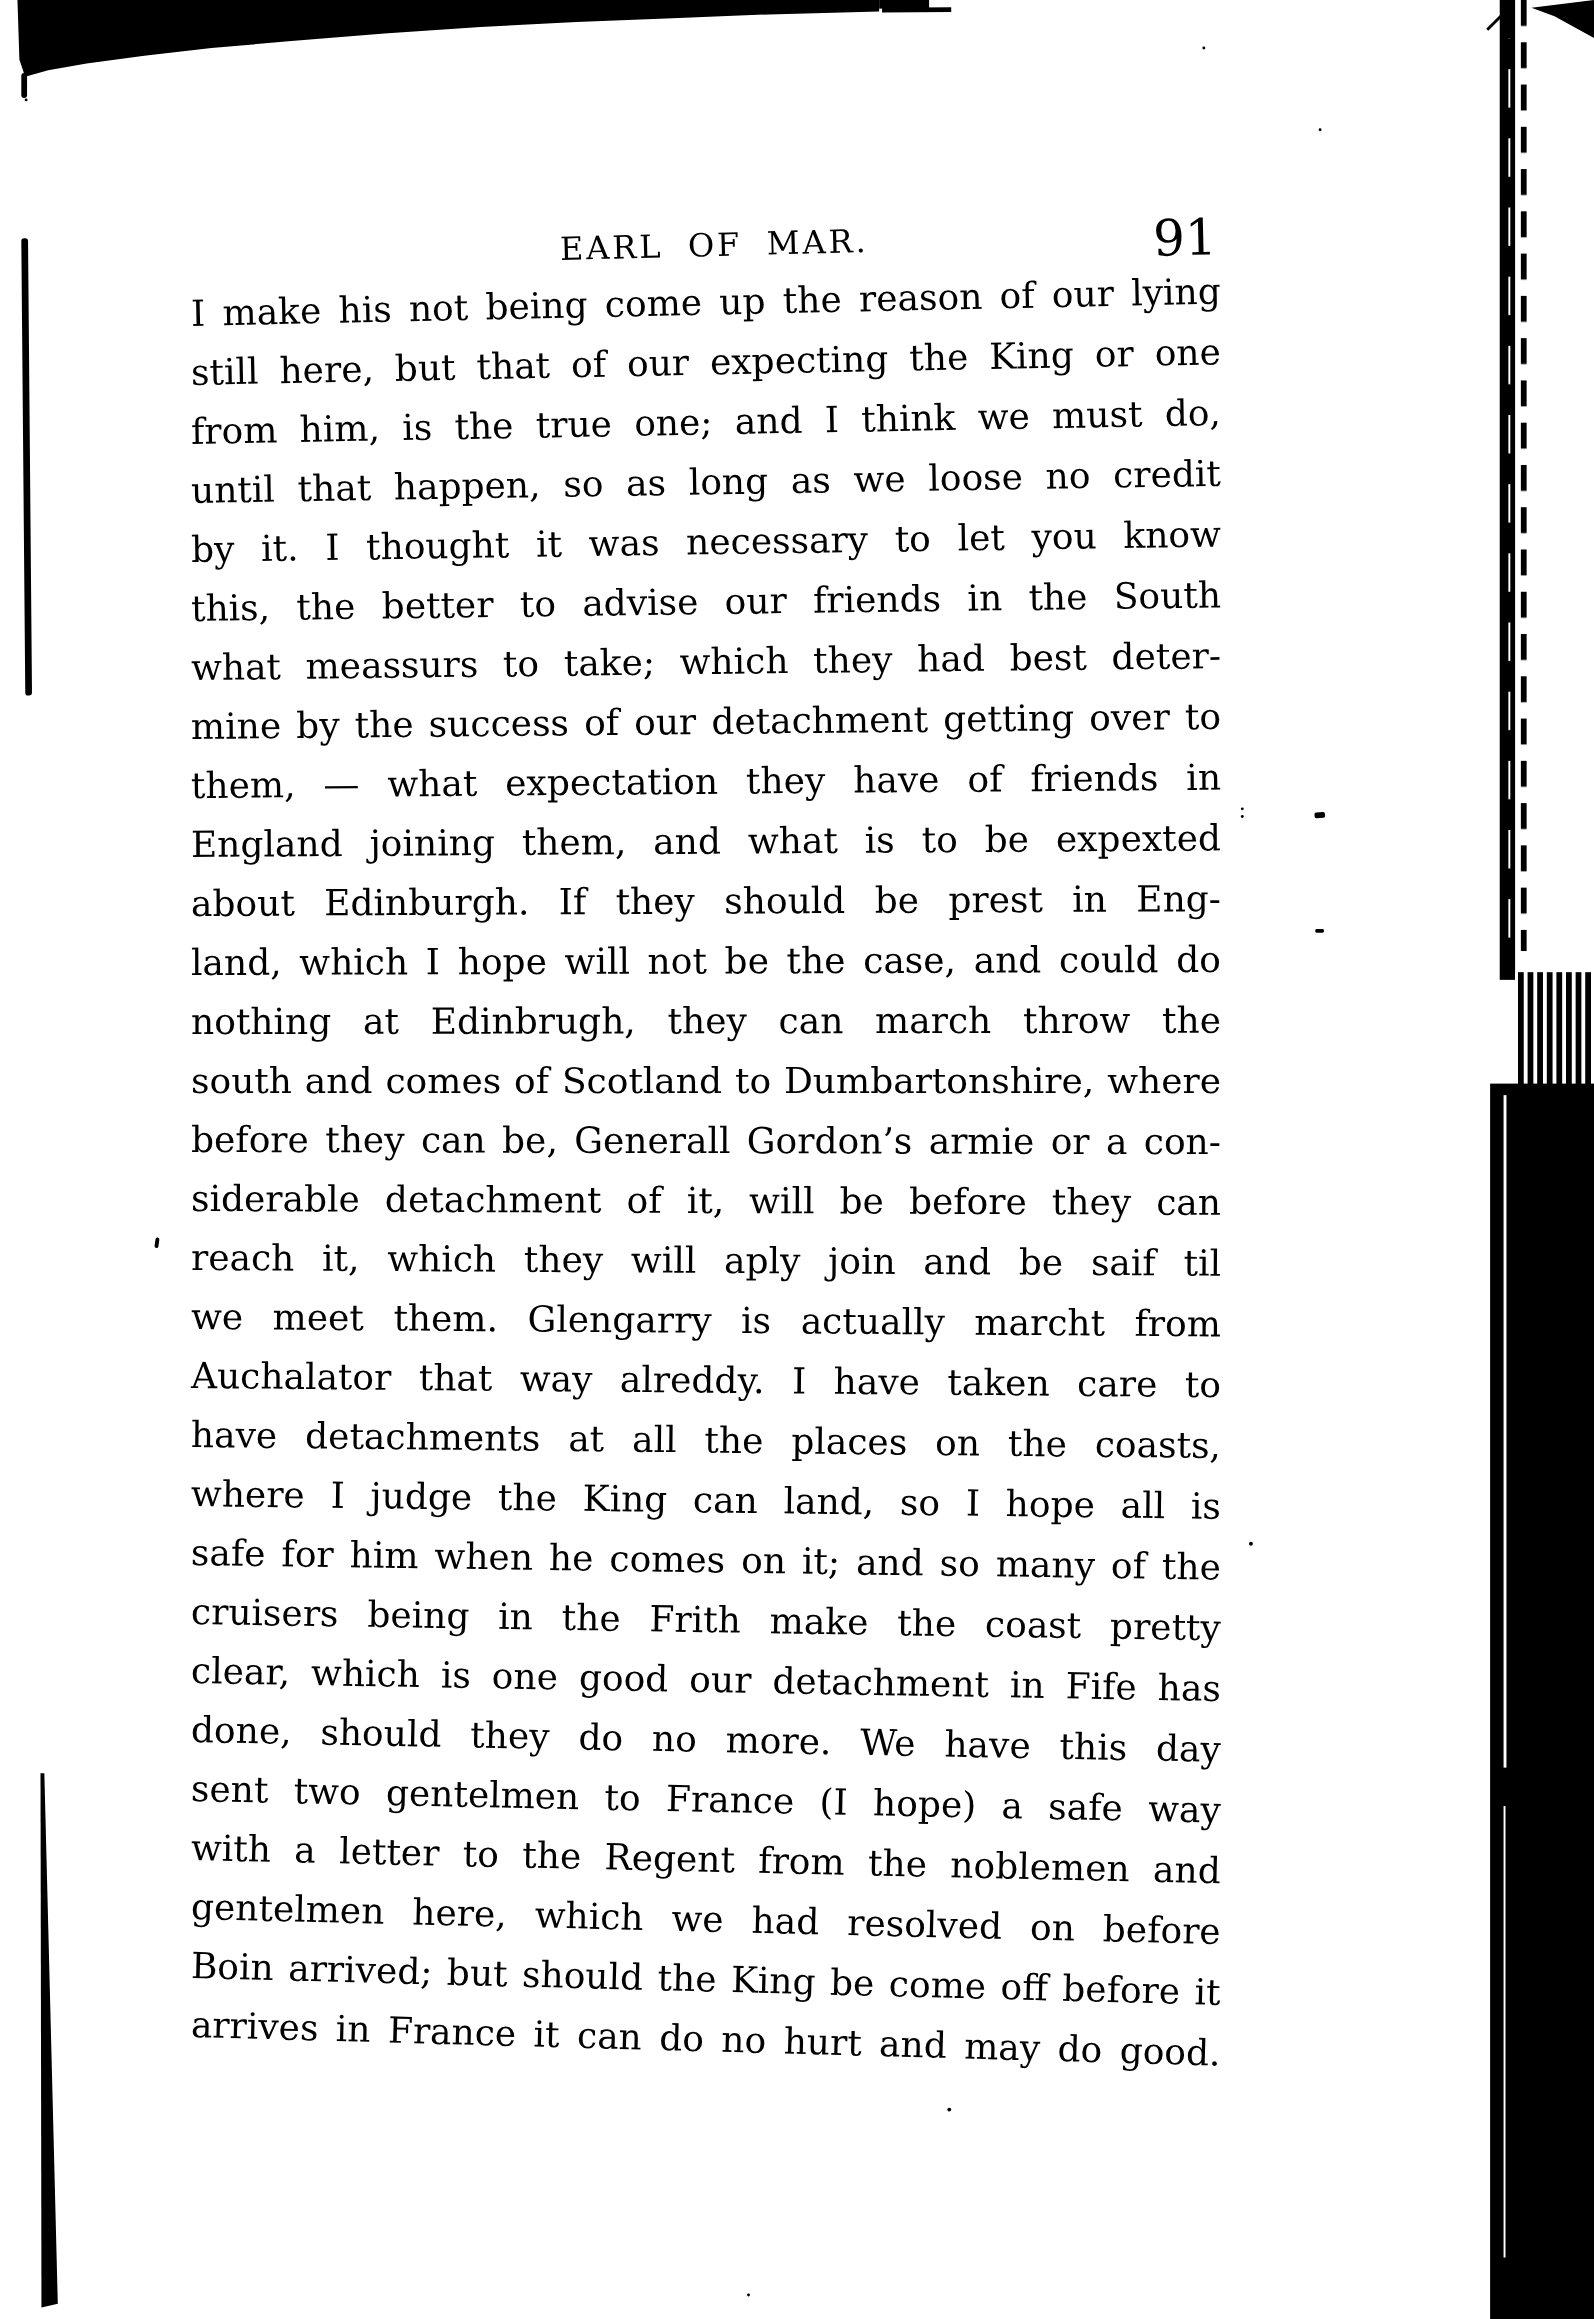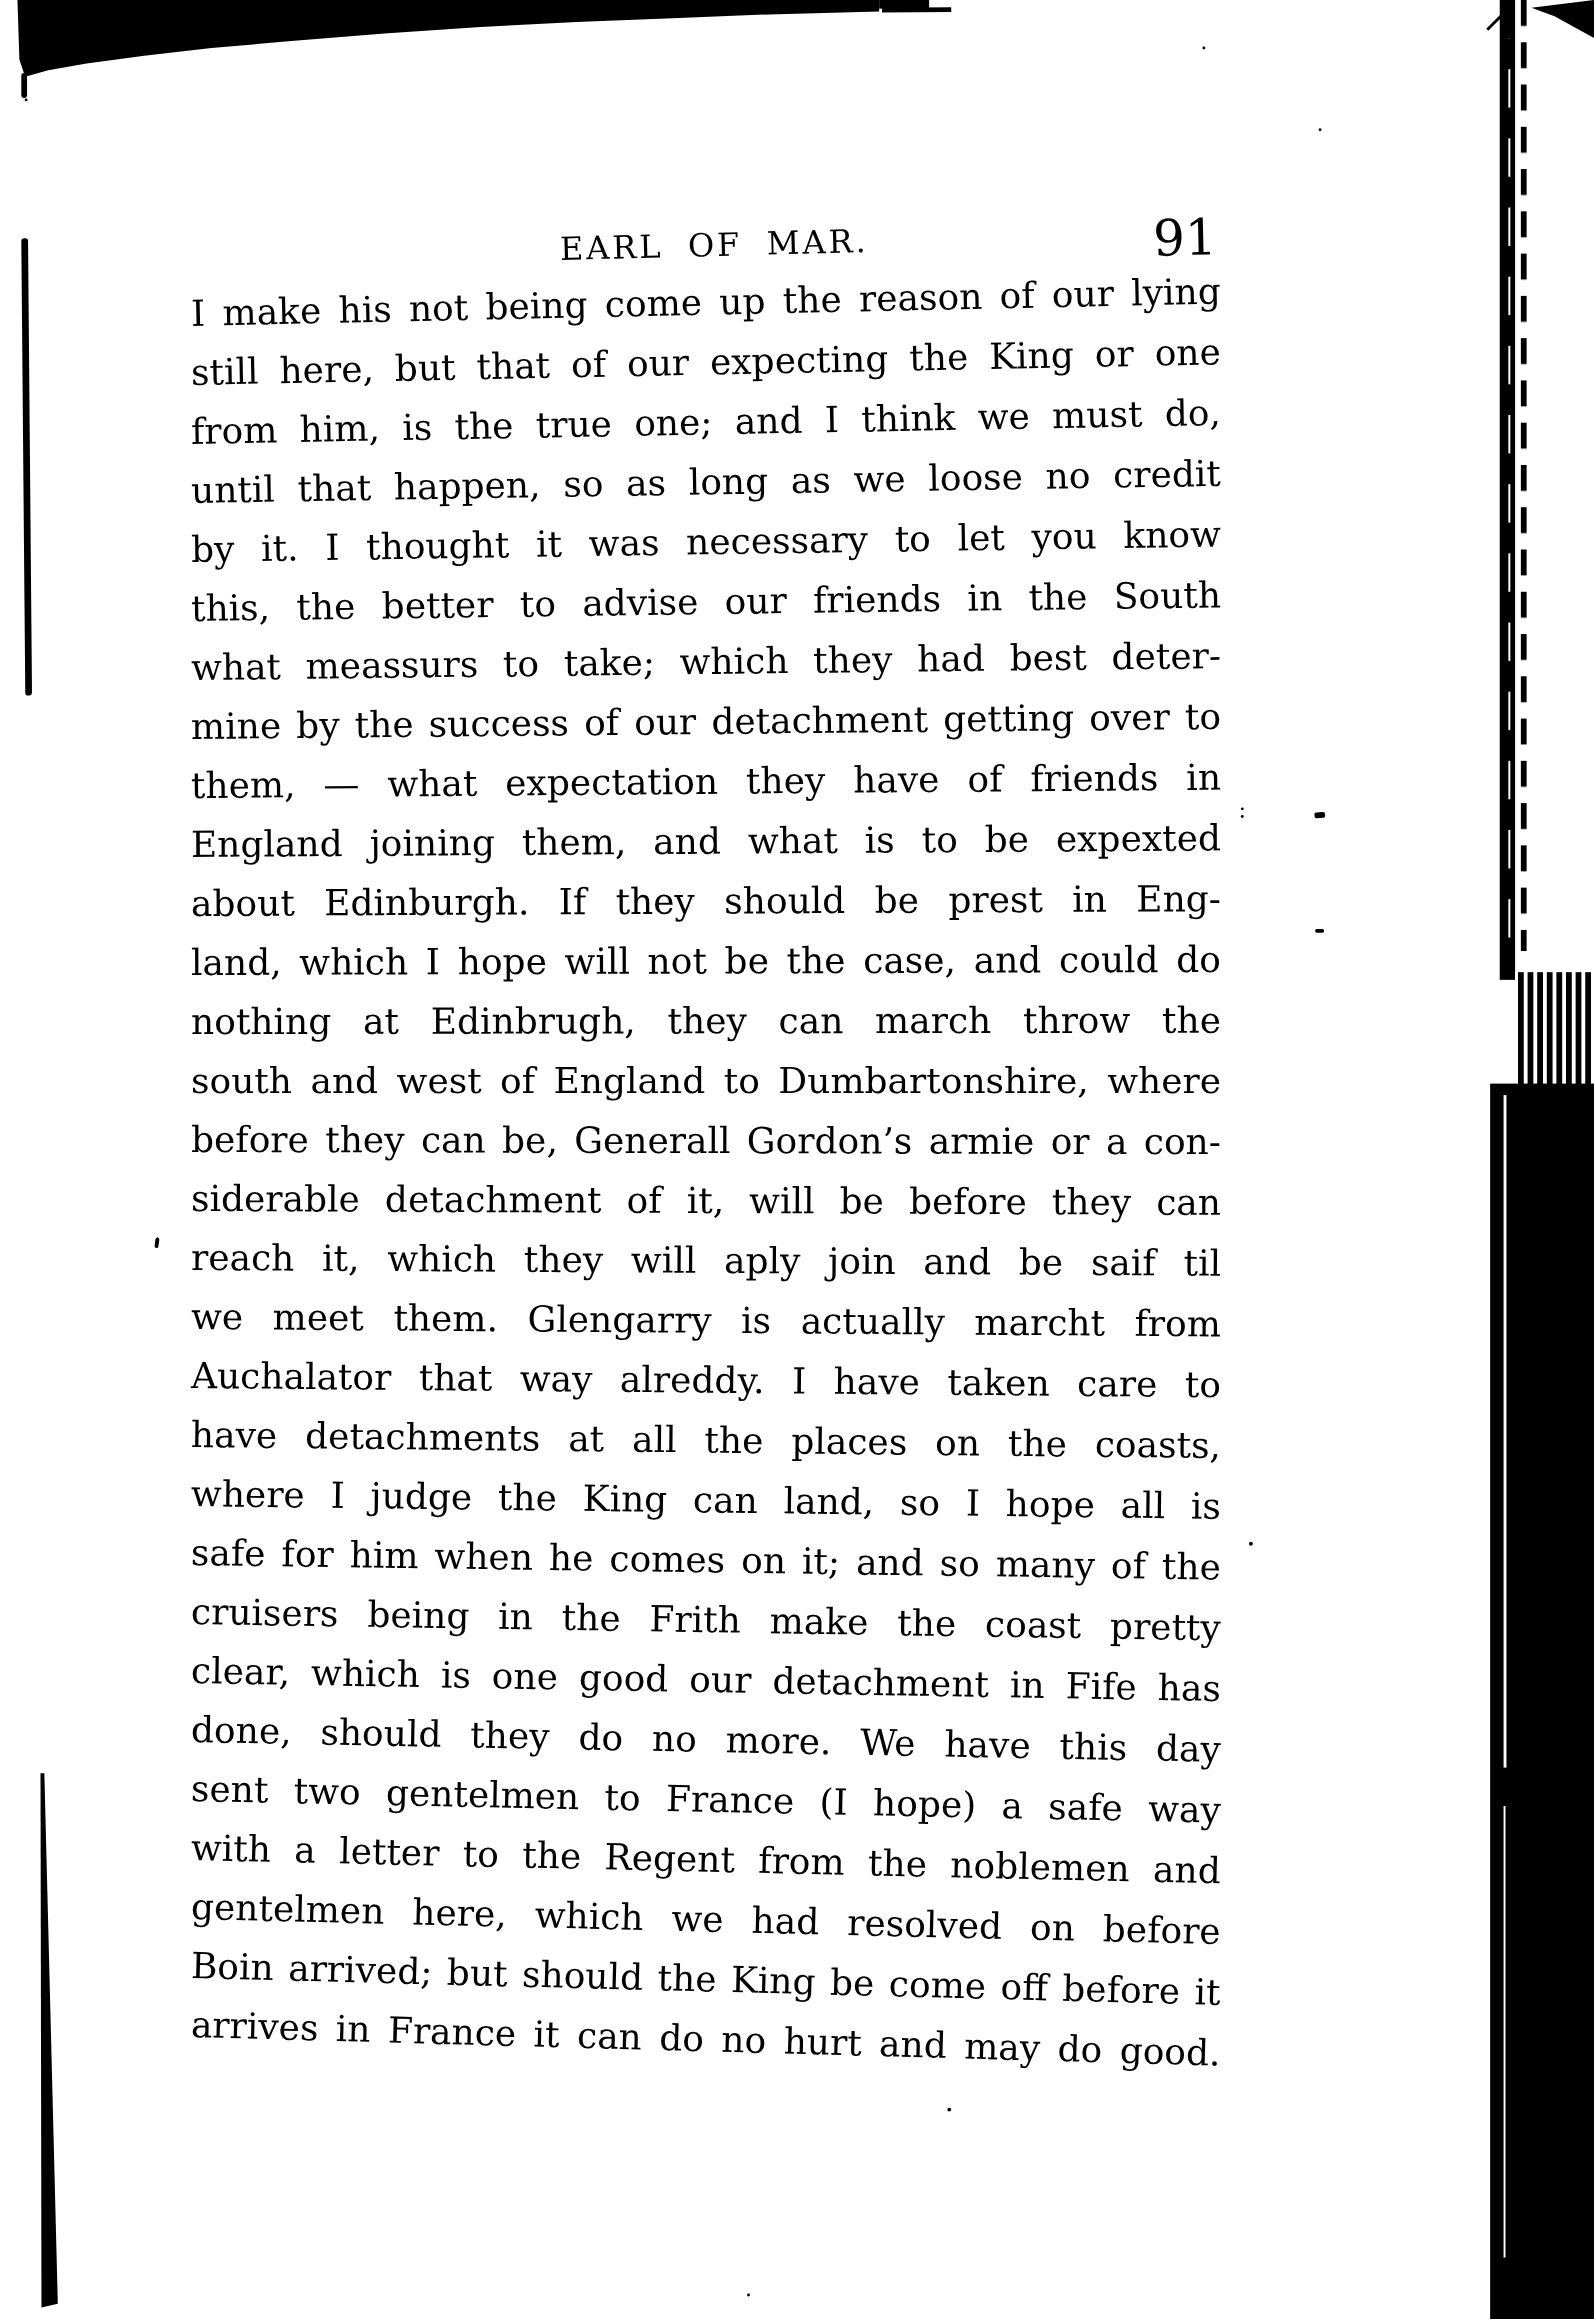--- a/index.html
+++ b/index.html
@@ -118,21 +118,21 @@
     <div class="bodyline" style="transform: rotate(-0.956deg);">until that happen, so as long as we loose no credit</div>
     <div class="bodyline" style="transform: rotate(-0.858deg);">by it. I thought it was necessary to let you know</div>
     <div class="bodyline" style="transform: rotate(-0.76deg);">this, the better to advise our friends in the South</div>
     <div class="bodyline" style="transform: rotate(-0.662deg);">what meassurs to take; which they had best deter-</div>
     <div class="bodyline" style="transform: rotate(-0.564deg);">mine by the success of our detachment getting over to</div>
     <div class="bodyline" style="transform: rotate(-0.466deg);">them, — what expectation they have of friends in</div>
     <div class="bodyline" style="transform: rotate(-0.368deg);">England joining them, and what is to be expexted</div>
     <div class="bodyline" style="transform: rotate(-0.27deg);">about Edinburgh. If they should be prest in Eng-</div>
     <div class="bodyline" style="transform: rotate(-0.172deg);">land, which I hope will not be the case, and could do</div>
     <div class="bodyline" style="transform: rotate(-0.074deg);">nothing at Edinbrugh, they can march throw the</div>
-    <div class="bodyline" style="transform: rotate(0.024deg);">south and west of England to Dumbartonshire, where</div>
+    <div class="bodyline" style="transform: rotate(0.024deg);">south and comes of Scotland to Dumbartonshire, where</div>
     <div class="bodyline" style="transform: rotate(0.122deg);">before they can be, Generall Gordon’s armie or a con-</div>
     <div class="bodyline" style="transform: rotate(0.22deg);">siderable detachment of it, will be before they can</div>
     <div class="bodyline" style="transform: rotate(0.318deg);">reach it, which they will aply join and be saif til</div>
     <div class="bodyline" style="transform: rotate(0.416deg);">we meet them. Glengarry is actually marcht from</div>
     <div class="bodyline" style="transform: rotate(0.514deg);">Auchalator that way alreddy. I have taken care to</div>
     <div class="bodyline" style="transform: rotate(0.612deg);">have detachments at all the places on the coasts,</div>
     <div class="bodyline" style="transform: rotate(0.71deg);">where I judge the King can land, so I hope all is</div>
     <div class="bodyline" style="transform: rotate(0.808deg);">safe for him when he comes on it; and so many of the</div>
     <div class="bodyline" style="transform: rotate(0.906deg);">cruisers being in the Frith make the coast pretty</div>
     <div class="bodyline" style="transform: rotate(1.004deg);">clear, which is one good our detachment in Fife has</div>

